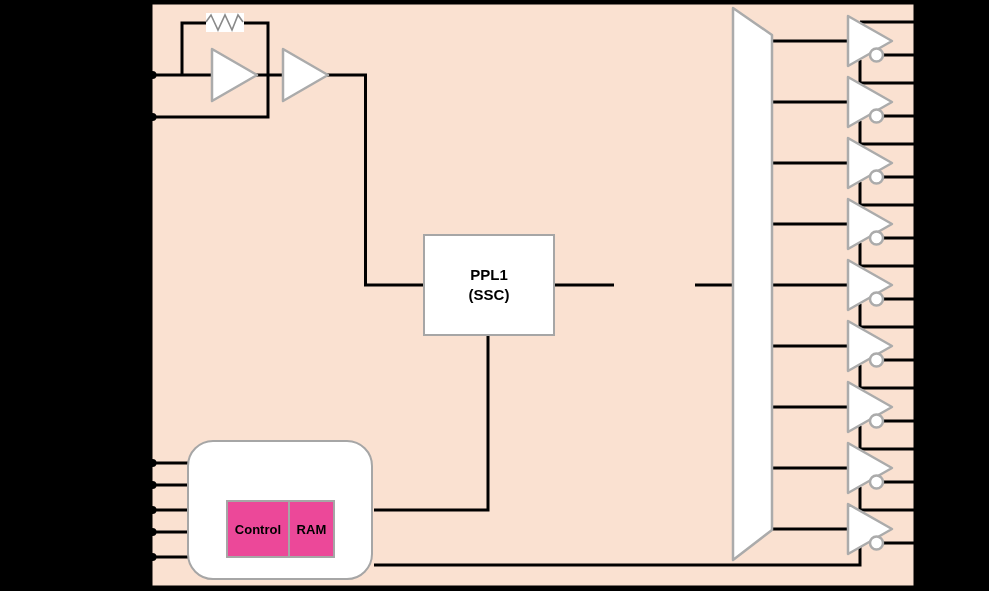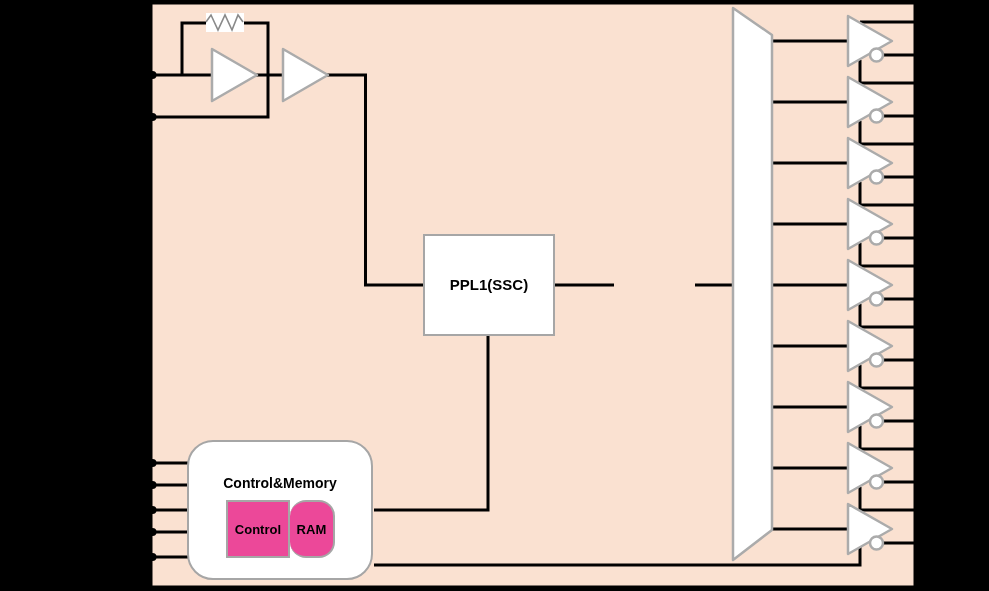--- a/index.html
+++ b/index.html
@@ -1,32 +1,32 @@
 <!DOCTYPE html>
 <html><head>
 <meta charset="utf-8">
 <style>
   html,body{margin:0;padding:0;background:#000;}
   #stage{position:relative;width:989px;height:591px;background:#000;overflow:hidden;
          font-family:"Liberation Sans", sans-serif;}
   #shapes{position:absolute;left:0;top:0;}
   .block{position:absolute;box-sizing:border-box;background:#fff;border:2px solid #A6A6A6;
          display:flex;align-items:center;justify-content:center;color:#000;}
-  #pll-block{left:423px;top:234px;width:132px;height:102px;flex-direction:row;
+  #pll-block{left:423px;top:234px;width:132px;height:102px;flex-direction:column;
              font-weight:bold;font-size:15px;line-height:1.35;text-align:center;}
   #divider-block{left:613px;top:262px;width:83px;height:46px;border-radius:9px;
              font-weight:bold;font-size:14px;}
   #ctrl-block{left:187px;top:440px;width:186px;height:140px;border-radius:26px;display:block;}
   #ctrl-title{position:absolute;left:0;top:33px;width:100%;text-align:center;
               font-weight:bold;font-size:14px;}
   #ctrl-table{position:absolute;left:37px;top:58px;width:109px;height:58px;display:flex;}
   .cell{box-sizing:border-box;border:2px solid #A6A6A6;background:#ec4899;display:flex;
         align-items:center;justify-content:center;font-weight:bold;font-size:13px;}
   #cell-control{width:65px;height:100%;}
-  #cell-ram{width:46px;height:100%;border-left:none;border-radius:16px;}
+  #cell-ram{width:46px;height:100%;border-left:none;}
 </style>
 </head>
 <body>
 
 <div id="stage">
 
   <svg id="shapes" width="989" height="591" viewBox="0 0 989 591">
 
     <rect id="chip-body" x="150" y="2" width="766" height="586" fill="#FAE1D1" stroke="#000" stroke-width="5"></rect>
 
@@ -144,20 +144,19 @@
       </g>
   </svg>
 
   <div class="block" id="pll-block">
     <span>PPL1</span>
     <span>(SSC)</span>
   </div>
 
 
   <div class="block" id="ctrl-block">
-    <div id="ctrl-title">Control&amp;Memory</div>
     <div id="ctrl-table">
       <div class="cell" id="cell-control">Control</div>
       <div class="cell" id="cell-ram">RAM</div>
     </div>
   </div>
 
 </div>
 
 </body></html>

